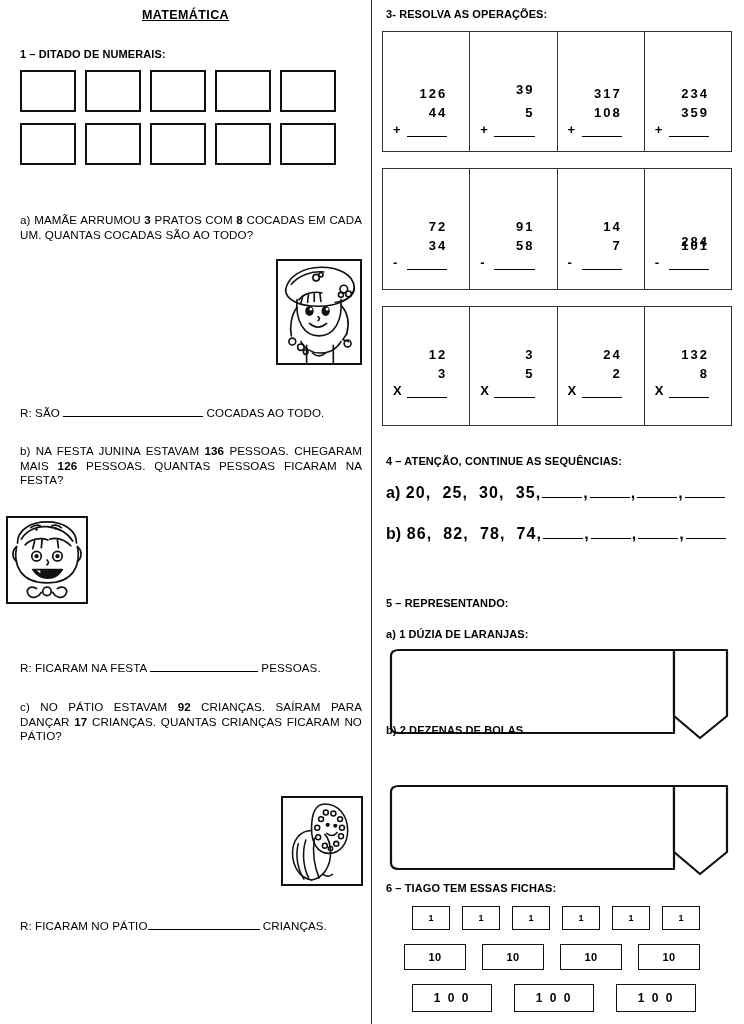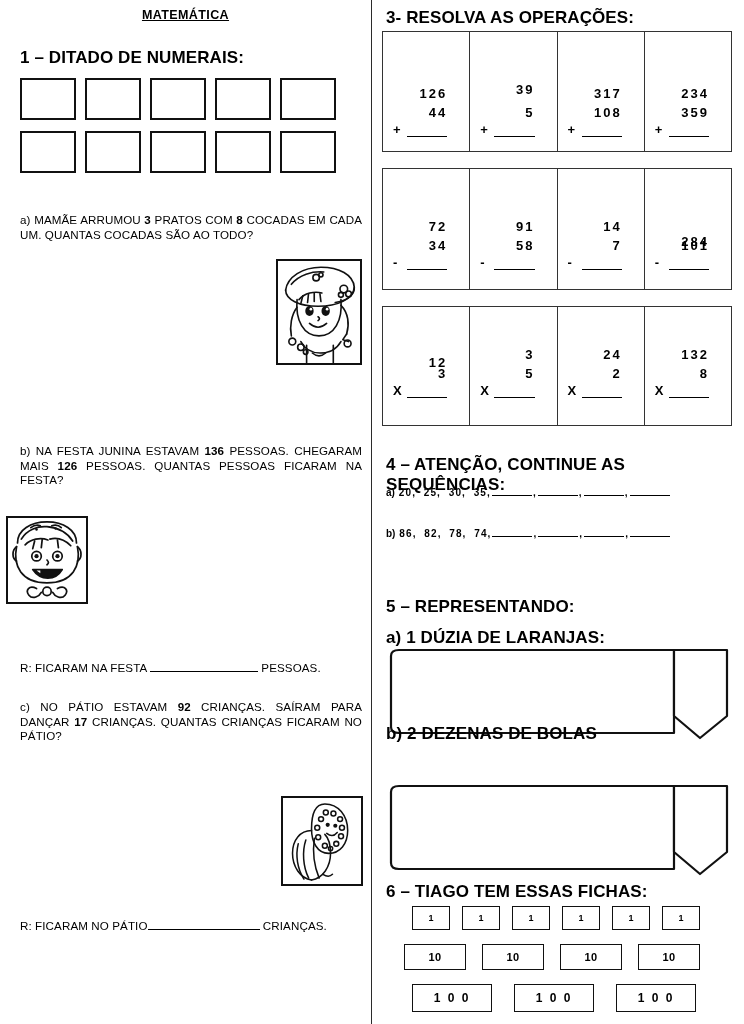--- a/index.html
+++ b/index.html
@@ -13,21 +13,21 @@
   .divider{position:absolute;left:371px;top:0;width:1px;height:1024px;background:#2b2b2b;}
 
   .col-left{position:absolute;left:0;top:0;width:371px;height:1024px;}
   .col-right{position:absolute;left:372px;top:0;width:372px;height:1024px;}
 
   
   .title{
     text-align:center;font-weight:bold;font-size:12.5px;letter-spacing:.4px;
     text-decoration:underline;margin-top:8px;
   }
-  .sec-head{font-weight:bold;font-size:17px;letter-spacing:.1px;}
+  .sec-head{font-weight:bold;font-size:11px;letter-spacing:.1px;}
   .body-text{
     font-size:11.6px;line-height:14.6px;text-align:justify;
     letter-spacing:.1px;
   }
   .body-text b{font-weight:bold;}
   .ans-line{font-size:11.6px;letter-spacing:.1px;white-space:nowrap;}
   .blank{
     display:inline-block;border-bottom:1.4px solid #000;height:11px;vertical-align:baseline;
   }
 
@@ -53,21 +53,21 @@
     position:absolute;left:0;right:0;
     font-size:13px;font-weight:bold;letter-spacing:2px;
     font-family:"Liberation Sans","DejaVu Sans",sans-serif;
   }
   .op-r1{text-align:right;padding-right:22px;}
   .op-r2{display:flex;align-items:flex-end;padding-left:10px;padding-right:22px;}
   .op-sign{width:14px;text-align:left;letter-spacing:0;}
   .op-num2{flex:1;text-align:right;border-bottom:1.6px solid #000;padding-bottom:16px;}
 
   
-  .seq-line{font-size:10px;font-weight:bold;letter-spacing:1.1px;white-space:nowrap;}
+  .seq-line{font-size:16px;font-weight:bold;letter-spacing:1.1px;white-space:nowrap;}
   .seq-lbl{font-weight:bold;letter-spacing:0;}
   .seq-blank{
     display:inline-block;width:40px;border-bottom:1.5px solid #000;height:11px;
     vertical-align:baseline;margin:0 1px;
   }
 
   
   .rep-wrap{position:relative;}
   .rep-wrap svg{display:block;}
 
@@ -154,20 +154,25 @@
           <path d="M24 84 C28 92 36 96 44 96 C54 96 62 91 66 84"></path>
           <path d="M30 88 L30 106 M58 88 L58 106"></path>
           <path d="M36 96 q7 6 14 0"></path>
 
           <circle cx="24" cy="90" r="3.4"></circle>
             <circle cx="29" cy="95" r="2.4"></circle>
         </g>
       </svg>
     </div>
 
+    <div class="ans-line" style="position:absolute;left:20px;top:405px;">
+      <span>R: SÃO</span>
+      <span class="blank" style="width:140px;"></span>
+      <span>COCADAS AO TODO.</span>
+    </div>
 
     <div style="position:absolute;left:20px;top:444px;width:342px;">
       <div class="body-text">
         <span>b) NA FESTA JUNINA ESTAVAM </span><b>136</b><span> PESSOAS. CHEGARAM MAIS </span><b>126</b><span> PESSOAS. QUANTAS PESSOAS FICARAM NA FESTA?</span>
       </div>
     </div>
 
     <div class="art" style="position:absolute;left:6px;top:516px;width:82px;height:88px;">
       <svg viewBox="0 0 82 88" width="78" height="84">
         <g fill="none" stroke="#111" stroke-width="1.8" stroke-linecap="round" stroke-linejoin="round">
@@ -318,21 +323,21 @@
         <div class="op-inner op-r1" style="top:65px;">284</div>
         <div class="op-inner op-r2" style="top:69px;">
           <span class="op-sign">-</span>
           <span class="op-num2">101</span>
         </div>
       </div>
     </div>
 
     <div class="op-grid" style="position:absolute;left:10px;top:306px;width:350px;height:120px;">
       <div class="op-cell">
-        <div class="op-inner op-r1" style="top:40px;margin-top:8px;">12</div>
+        <div class="op-inner op-r1" style="top:40px;">12</div>
         <div class="op-inner op-r2" style="top:59px;">
           <span class="op-sign">X</span>
           <span class="op-num2">3</span>
         </div>
       </div>
       <div class="op-cell">
         <div class="op-inner op-r1" style="top:40px;">3</div>
         <div class="op-inner op-r2" style="top:59px;">
           <span class="op-sign">X</span>
           <span class="op-num2">5</span>

